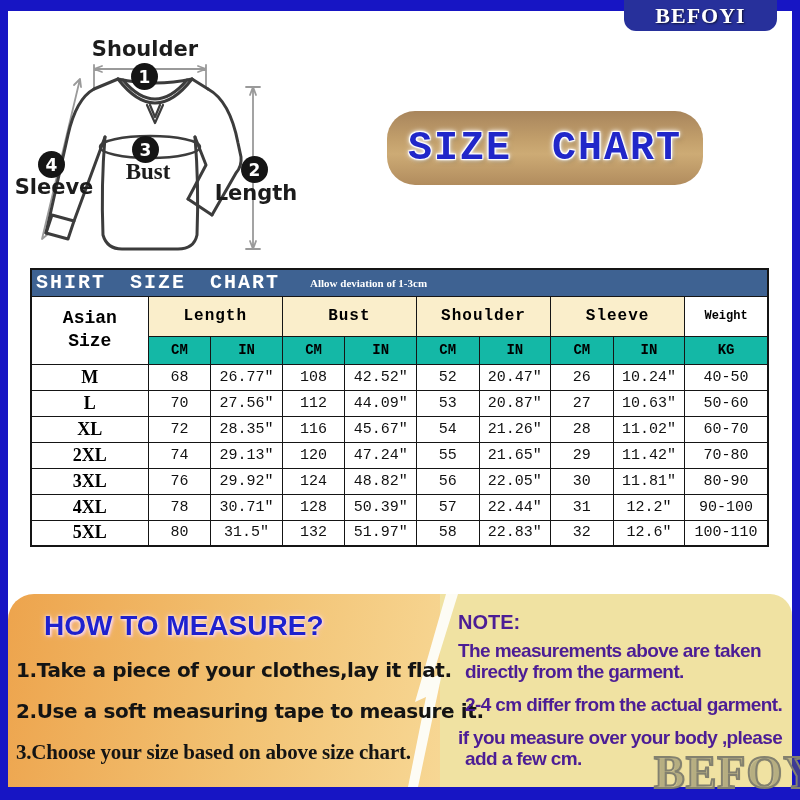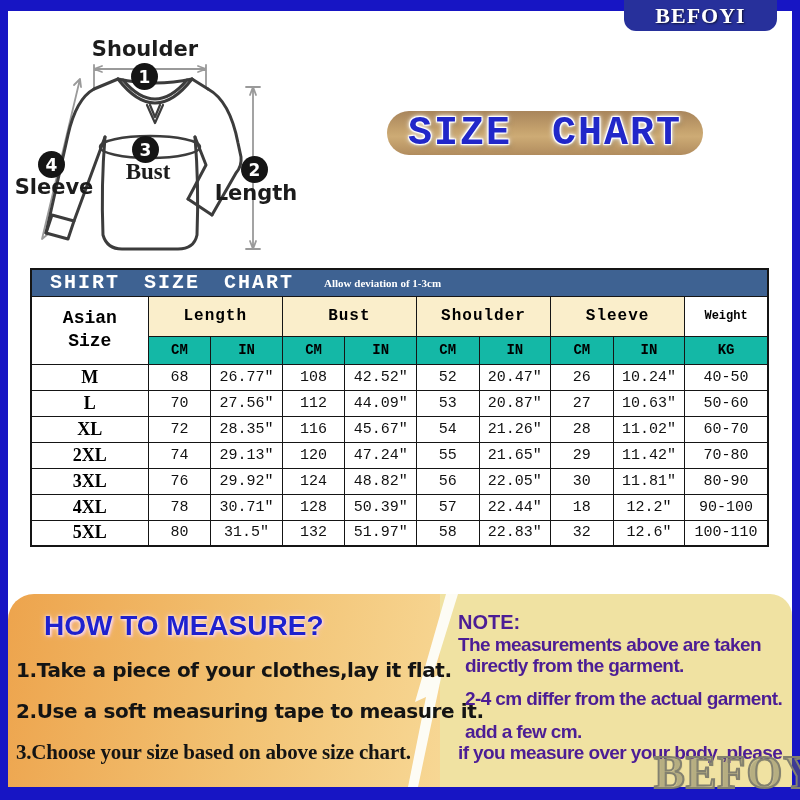--- a/index.html
+++ b/index.html
@@ -29,39 +29,39 @@
   .dlabel.length   {left:196px; top:146px; width:100px; font-size:21px;}
   .mnum {position:absolute; width:27px; height:27px; border-radius:50%; background:#151515; color:#fff;
          font-family:"DejaVu Sans", sans-serif; font-weight:700; font-size:17px;
          display:flex; align-items:center; justify-content:center;}
   .mnum.n1 {left:121px; top:28px;}
   .mnum.n2 {left:231px; top:121px;}
   .mnum.n3 {left:122px; top:101px;}
   .mnum.n4 {left:28px;  top:116px;}
 
   
-  .badge {position:absolute; left:387px; top:111px; width:316px; height:44px; border-radius:28px;
+  .badge {position:absolute; left:387px; top:111px; width:316px; height:74px; border-radius:28px;
           background:linear-gradient(180deg,#a8855c 0%, #c3a06c 40%, #cdab75 58%, #b18c5e 100%);
           display:flex; align-items:center; justify-content:center; z-index:1;}
   .badge-text {font-family:"Liberation Mono", monospace; font-weight:700; font-size:40px; color:#2127C9;
                letter-spacing:2px; word-spacing:14px;
                text-shadow:0 0 4px #fff, 0 0 6px #fff, 1px 1px 1px #fff, -1px -1px 1px #fff,
                            1px -1px 1px #fff, -1px 1px 1px #fff, 2px 3px 4px rgba(110,85,40,.55);}
 
   
   .size-table-wrap {position:absolute; left:30px; top:268px; width:739px; height:264px; z-index:1;}
   table {width:100%; height:100%; border-collapse:collapse; table-layout:fixed; background:#fff;
          border:2px solid #151515;}
   td,th {border:1px solid #151515; padding:0; text-align:center; vertical-align:middle; overflow:hidden;}
   tr.title-row {height:27px;}
   tr.grp-row {height:40px;}
   tr.unit-row {height:28px;}
   tbody tr {height:26px;}
   .title-cell {background:#3E6292;}
-  .title-inner {display:flex; align-items:center; color:#fff; padding-left:18px;
+  .title-inner {display:flex; align-items:center; color:#fff; padding-left:4px;
                 font-family:"Liberation Mono", monospace;}
   .tbl-title {font-size:20px; font-weight:700; letter-spacing:2px; word-spacing:10px; white-space:nowrap;}
   .tbl-sub {font-size:11px; font-weight:700; margin-left:30px; white-space:nowrap;font-family:Liberation Serif, serif;}
   .corner {background:#fff; font-family:"Liberation Mono", monospace; font-weight:700; font-size:18px; line-height:1.3;}
   .grp {background:#FAEECB; font-family:"Liberation Mono", monospace; font-weight:700; font-size:16px; letter-spacing:1px;}
   .wt {background:#fff; font-family:"Liberation Mono", monospace; font-weight:700; font-size:12px;}
   .unit {font-family:"Liberation Mono", monospace; font-size:14px; background:#14b8a6;}
   tbody th.size-cell {font-family:"Liberation Serif", serif; font-weight:700; font-size:18px; background:#fff;}
   tbody td {font-family:"Liberation Mono", monospace; font-size:15px; color:#111; background:#fff;}
 
@@ -76,21 +76,21 @@
   .measure-heading {position:absolute; left:44px; top:610px; z-index:3; font-weight:700; font-size:28px;
                     color:#1F21CE; letter-spacing:0px;
                     text-shadow:0 0 3px #fff, 0 0 6px #ffd2d2, 2px 2px 2px #f2bcbc;}
   .steps {position:absolute; left:16px; top:658px; z-index:3;}
   .step {font-family:"DejaVu Sans", sans-serif; font-weight:700; font-size:20px; color:#141414;
          margin-bottom:17px; white-space:nowrap; letter-spacing:-0.4px;}
   .step.serif {font-family:"Liberation Serif", serif; font-size:21px; letter-spacing:-0.2px; margin-bottom:0;}
 
   .note-box {position:absolute; left:458px; top:612px; width:334px; z-index:3; color:#4c1d95; font-weight:700;}
   .note-heading {font-size:20px; line-height:21px;}
-  .note-para {margin-top:1px;}
+  .note-para {margin-top:7px;}
   .note-para + .note-para {margin-top:12px;}
   .note-line {font-size:19px; line-height:21px; white-space:nowrap; letter-spacing:-0.6px;}
   .note-line.l2 {padding-left:7px;}
 
   
   .watermark {position:absolute; left:654px; top:746px; z-index:7;
               font-family:"Liberation Serif", serif; font-weight:700; font-size:46px; letter-spacing:1px;
               color:rgba(215,205,175,0.15); -webkit-text-stroke:2px #83816F;
               text-shadow:1px 1px 1px rgba(60,60,50,.35);}
 </style>
@@ -263,21 +263,21 @@
             <td>80-90</td>
           </tr>
           <tr>
             <th class="size-cell">4XL</th>
             <td>78</td>
             <td>30.71″</td>
             <td>128</td>
             <td>50.39″</td>
             <td>57</td>
             <td>22.44″</td>
-            <td>18</td>
+            <td>31</td>
             <td>12.2″</td>
             <td>90-100</td>
           </tr>
           <tr>
             <th class="size-cell">5XL</th>
             <td>80</td>
             <td>31.5″</td>
             <td>132</td>
             <td>51.97″</td>
             <td>58</td>
@@ -306,20 +306,20 @@
   <div class="note-box">
     <div class="note-heading">NOTE:</div>
     <div class="note-para">
       <div class="note-line">The measurements above are taken</div>
       <div class="note-line l2">directly from the garment.</div>
     </div>
     <div class="note-para">
       <div class="note-line l2">2-4 cm differ from the actual garment.</div>
     </div>
     <div class="note-para">
+      <div class="note-line">if you measure over your body ,please</div>
       <div class="note-line l2">add a few cm.</div>
-      <div class="note-line">if you measure over your body ,please</div>
     </div>
   </div>
 
   <div class="watermark">BEFOYI</div>
 
 </div>
 
 </body></html>

